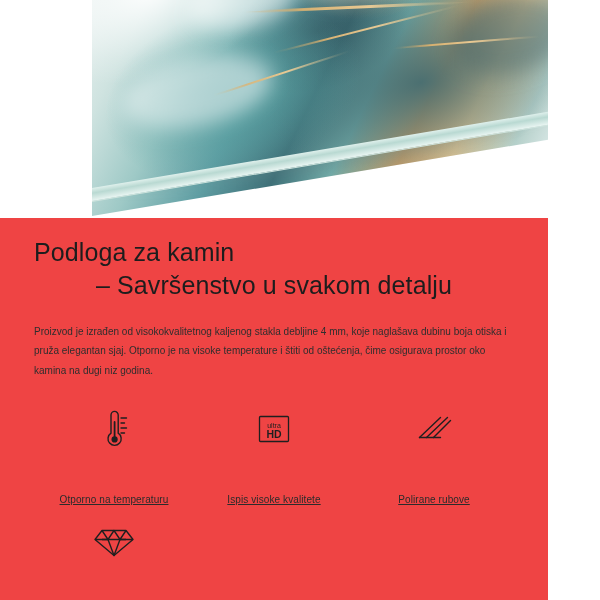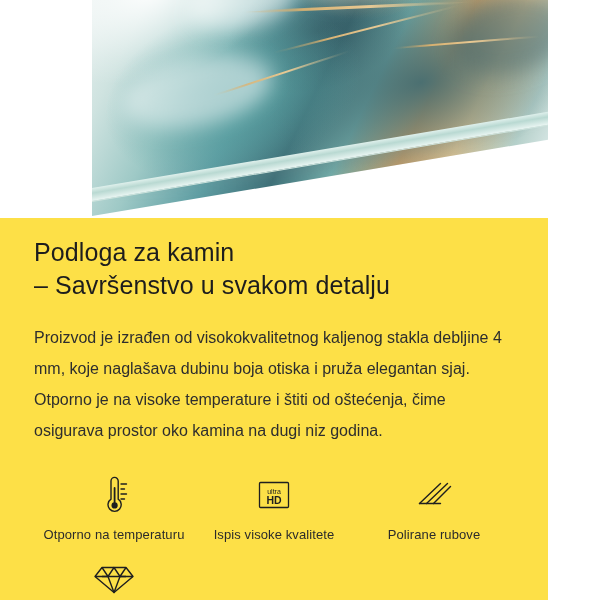--- a/index.html
+++ b/index.html
@@ -9,21 +9,21 @@
     width: 600px;
     height: 600px;
     background: #ffffff;
     font-family: "Liberation Sans", sans-serif;
   }
   .page {
     position: relative;
     width: 548px;
     height: 600px;
     overflow: hidden;
-    background: #fde047;
+    background: #ef4444;
   }
 
   
   .hero {
     position: relative;
     width: 600px;
     height: 218px;
     overflow: hidden;
     background: #ffffff;
   }
@@ -109,54 +109,56 @@
     padding: 0 34px;
   }
   .title {
     margin: 18px 0 0 0;
     font-size: 25px;
     line-height: 1.33;
     font-weight: 400;
     color: #1d1d1d;
     letter-spacing: 0.1px;
   }
-  .title .line2 { display: block; }
+  .title .line2 { display: block; text-align: center; }
   .desc {
     margin: 19px 0 0 0;
-    font-size: 16px;
+    font-size: 10px;
     line-height: 1.95;
     color: #2e2e2e;
     max-width: 540px;
   }
 
   
   .features {
     margin-top: 26px;
     display: grid;
     grid-template-columns: repeat(3, 1fr);
     row-gap: 14px;
   }
   .feature {
     display: flex;
     flex-direction: column;
     align-items: center;
     justify-content: flex-start;
+    gap: 33px;
   }
   .feature-icon {
     height: 46px;
     display: flex;
     align-items: center;
     justify-content: center;
   }
   .feature-label {
     margin-top: 9px;
-    font-size: 13px;
+    font-size: 10px;
     color: #2b2b2b;
     text-align: center;
     letter-spacing: 0.1px;
+    text-decoration: underline;
   }
   svg { display: block; }
 </style>
 </head>
 <body>
 
 <div class="page">
 
   <div class="hero">
     <div class="hero-panel">

